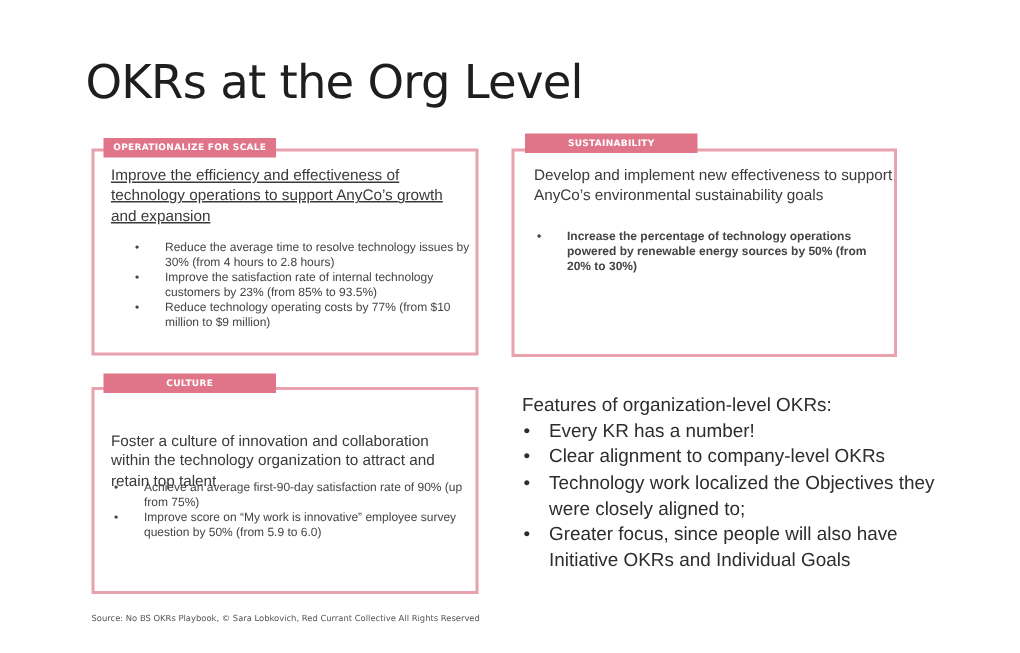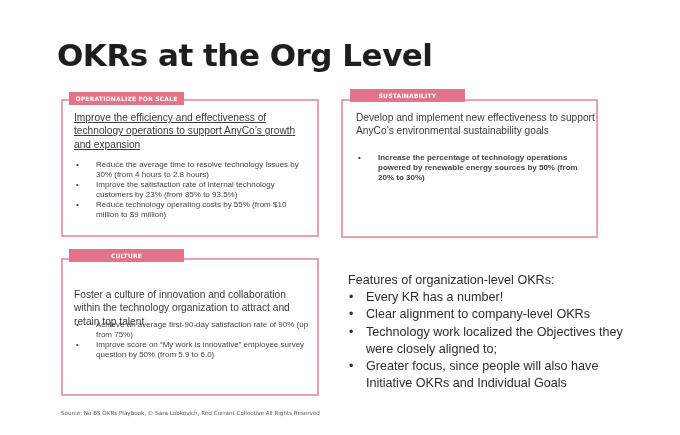--- a/index.html
+++ b/index.html
@@ -2,21 +2,21 @@
 <html><head>
   <meta charset="utf-8">
   <style>
     html, body { margin: 0; padding: 0; }
     body {
       width: 680px; height: 435px; background: #ffffff; position: relative; overflow: hidden;
       font-family: "Liberation Sans", sans-serif; color: #3a3a3a;
     }
     .title {
       position: absolute; left: 57px; top: 40px;
-      font-family: "DejaVu Sans", sans-serif; font-weight: bold;
+      font-family: "DejaVu Sans", sans-serif; font-weight: normal;
       font-size: 31px; color: #1e1e1e; letter-spacing: -0.5px; line-height: 1;
     }
     .box {
       position: absolute; border: 2px solid #e8a2ad; box-sizing: border-box; background: #fff;
     }
     .tab {
       position: absolute; background: #e07488; color: #fff;
       font-family: "DejaVu Sans", sans-serif; font-weight: bold;
       font-size: 6px; letter-spacing: 0.2px; text-transform: uppercase;
       height: 13px; line-height: 13px; text-align: center; width: 115px;
@@ -42,42 +42,42 @@
     }
   </style>
 </head>
 <body>
 
 <div class="title">OKRs at the Org Level</div>
 
 <div class="box" style="left:61px; top:99px; width:258px; height:138px;"></div>
 <div class="tab" style="left:69px; top:92px;">Operationalize for Scale</div>
 <div class="obj" style="left:74px; top:111px; width:230px;text-decoration:underline;">Improve the efficiency and effectiveness of technology operations to support AnyCo’s growth and expansion</div>
-<ul class="krs" style="left:74px; top:160px; width:236px;">
+<ul class="krs" style="left:88px; top:160px; width:236px;">
   <li>Reduce the average time to resolve technology issues by 30% (from 4 hours to 2.8 hours)</li>
   <li>Improve the satisfaction rate of internal technology customers by 23% (from 85% to 93.5%)</li>
-  <li>Reduce technology operating costs by 55% (from $10 million to $9 million)</li>
+  <li>Reduce technology operating costs by 77% (from $10 million to $9 million)</li>
 </ul>
 
 <div class="box" style="left:341px; top:99px; width:257px; height:139px;"></div>
 <div class="tab" style="left:350px; top:89px;">Sustainability</div>
 <div class="obj" style="left:356px; top:111px; width:240px;">Develop and implement new effectiveness to support AnyCo’s environmental sustainability goals</div>
 <ul class="krs" style="left:356px; top:153px; width:236px;font-weight:bold;">
   <li>Increase the percentage of technology operations powered by renewable energy sources by 50% (from 20% to 30%)</li>
 </ul>
 
 <div class="box" style="left:61px; top:258px; width:258px; height:138px;"></div>
 <div class="tab" style="left:69px; top:249px;">Culture</div>
 <div class="obj" style="left:74px; top:288px; width:222px;">Foster a culture of innovation and collaboration within the technology organization to attract and retain top talent</div>
 <ul class="krs" style="left:74px; top:320px; width:236px;">
   <li>Achieve an average first-90-day satisfaction rate of 90% (up from 75%)</li>
   <li>Improve score on “My work is innovative” employee survey question by 50% (from 5.9 to 6.0)</li>
 </ul>
 
-<div class="features" style="width:300px;margin-top:10px;">
+<div class="features" style="width:300px;">
   <div>Features of organization-level OKRs:</div>
   <ul>
     <li>Every KR has a number!</li>
     <li>Clear alignment to company-level OKRs</li>
     <li>Technology work localized the Objectives they were closely aligned to;</li>
     <li>Greater focus, since people will also have Initiative OKRs and Individual Goals</li>
   </ul>
 </div>
 
 <div class="source">Source: No BS OKRs Playbook, © Sara Lobkovich, Red Currant Collective All Rights Reserved</div>

